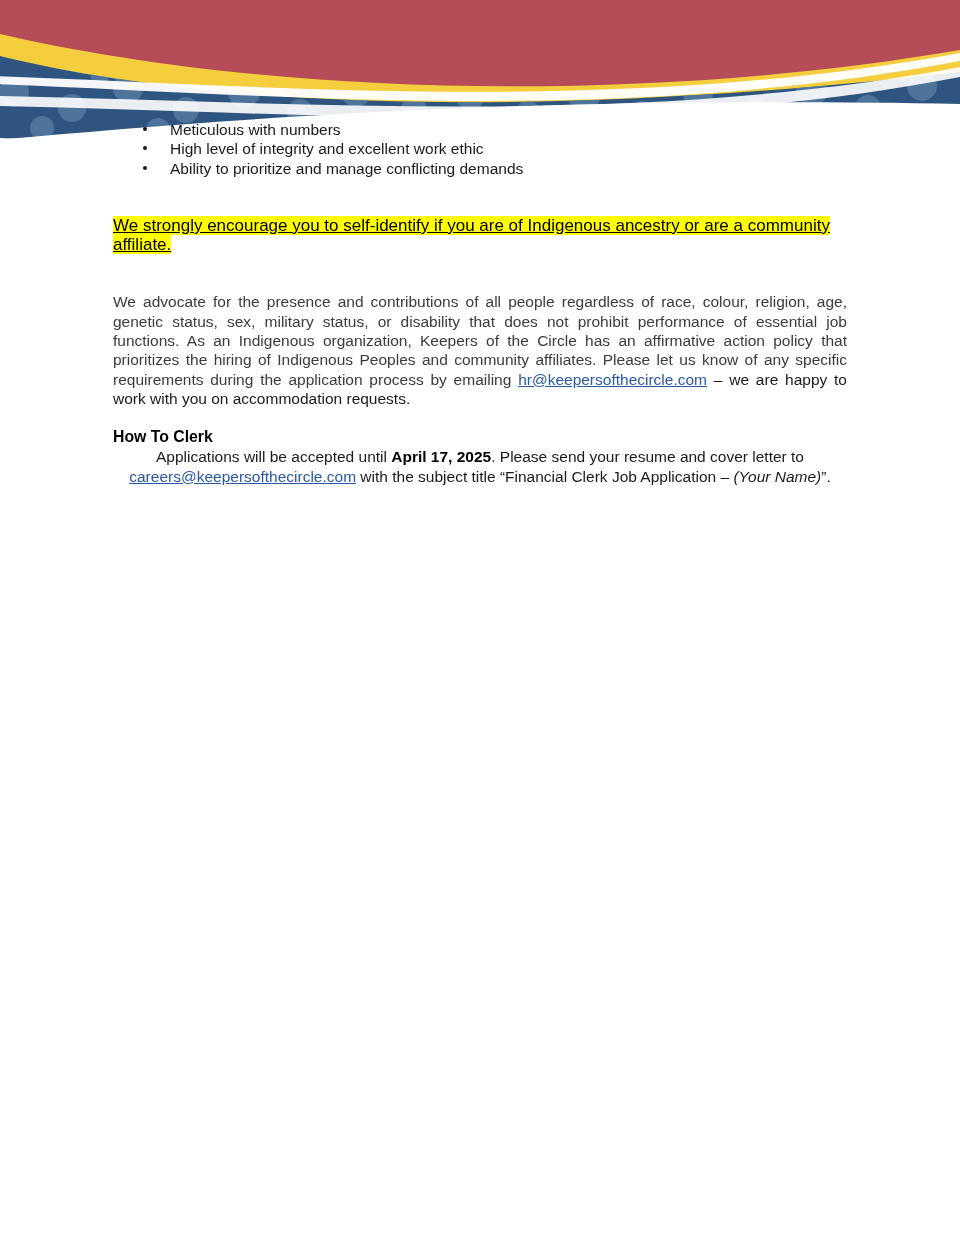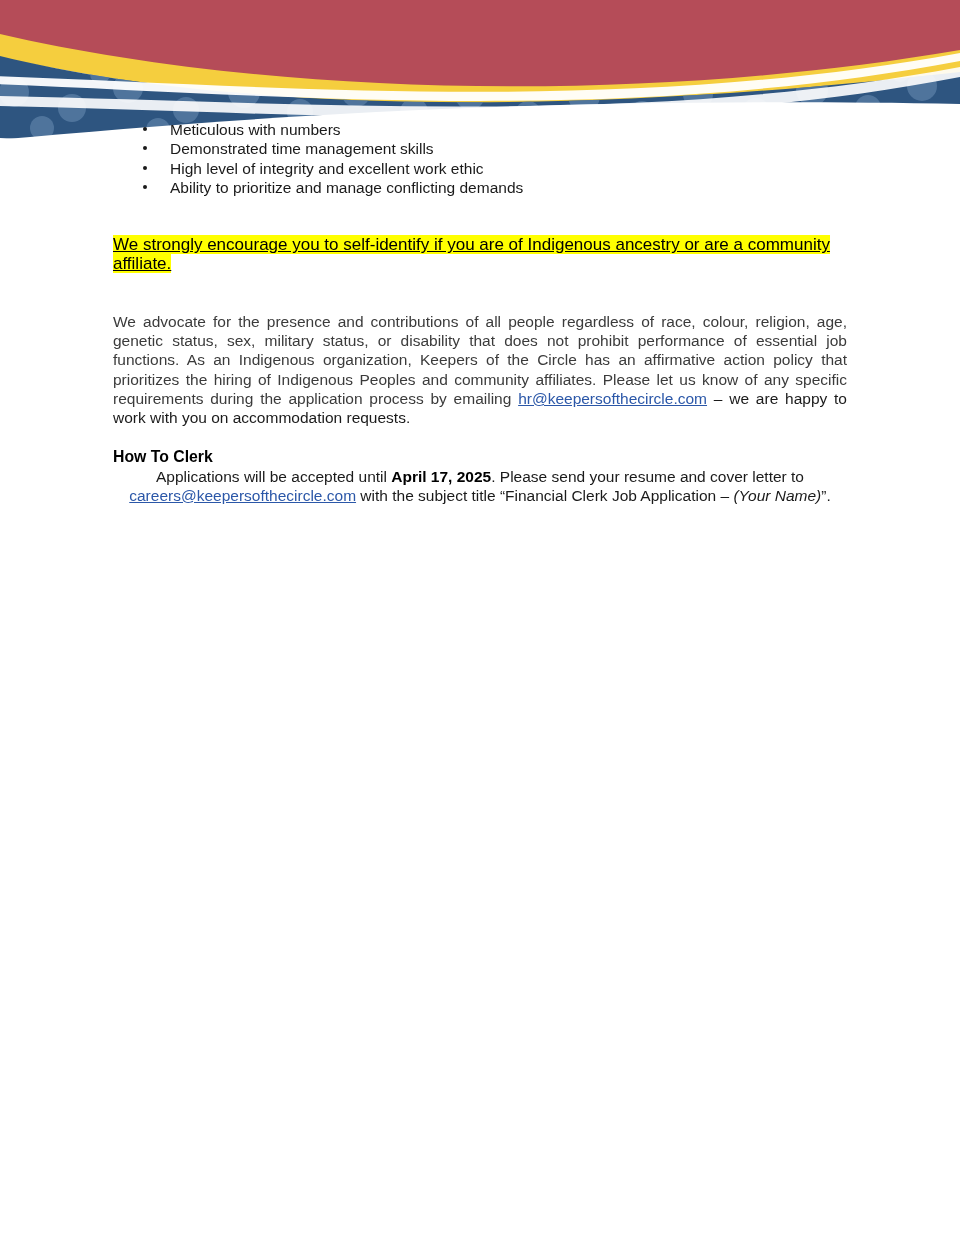--- a/index.html
+++ b/index.html
@@ -176,24 +176,20 @@
 
 <div id="doc-body">
 
   <ul class="req-list">
     <li>
       <span class="bullet-dot"></span>
       <span>Meticulous with numbers</span>
     </li>
     <li>
       <span class="bullet-dot"></span>
-      <span>Demonstrated time management skills</span>
-    </li>
-    <li>
-      <span class="bullet-dot"></span>
       <span>High level of integrity and excellent work ethic</span>
     </li>
     <li>
       <span class="bullet-dot"></span>
       <span>Ability to prioritize and manage conflicting demands</span>
     </li>
   </ul>
 
   <div class="spacer-sm"></div>
 

